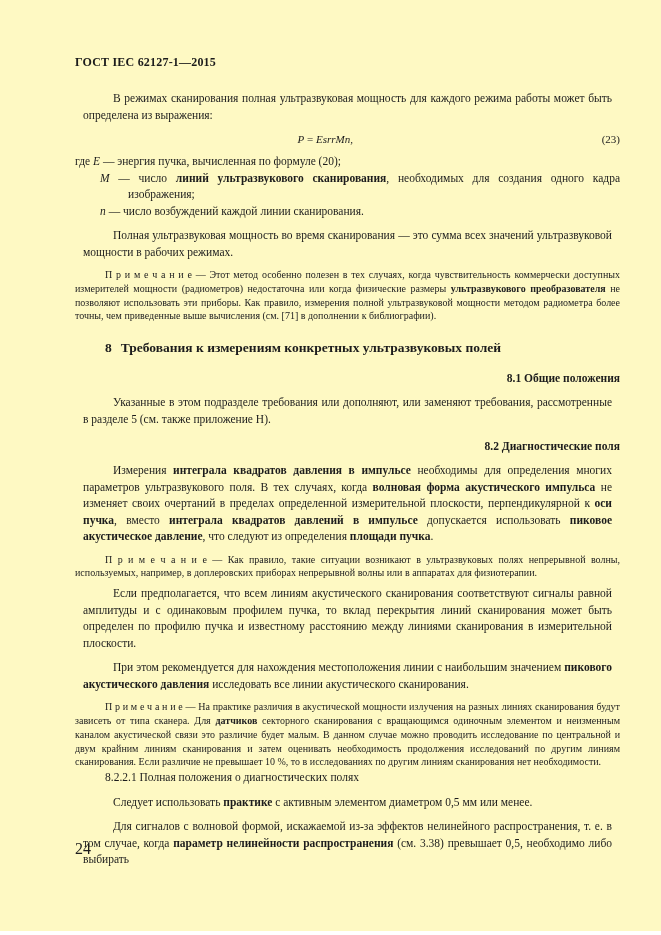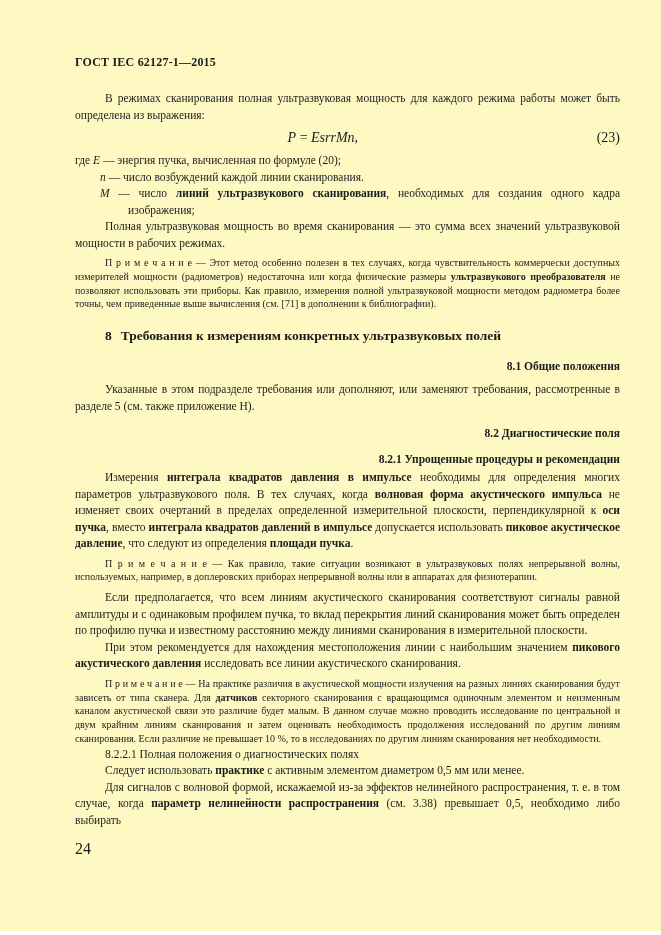--- a/index.html
+++ b/index.html
@@ -8,26 +8,26 @@
     width:661px;height:931px;
     background:#fef9c3;
     font-family:Liberation Serif, serif;
     color:#1c1c1c;
     overflow:hidden;
   }
   .content{position:absolute;left:75px;top:55px;width:545px;}
   .doc-header{font-size:12px;font-weight:700;letter-spacing:.2px;}
   .body-p{
     font-size:11.5px;line-height:16.5px;text-align:justify;
-    margin:0;text-indent:30px;
+    margin:8px;text-indent:30px;
   }
   .p-top{margin-top:20px;}
   .formula-row{
     display:flex;align-items:baseline;
-    font-size:14px;line-height:16px;margin:7px 0 6px 0;gap:26px;
+    font-size:11px;line-height:16px;margin:7px 0 6px 0;gap:26px;
   }
   .formula-expr{flex:1;text-align:center;}
   .formula-num{text-align:center;}
   .defs{font-size:11.5px;line-height:16.5px;}
   .def-lead{margin:0;}
   .def-item{margin:0 0 0 25px;padding-left:28px;text-indent:-28px;text-align:justify;}
   .note{
     font-size:10px;line-height:13.8px;text-align:justify;
     text-indent:30px;margin-top:6px;color:#222;
   }
@@ -58,39 +58,38 @@
 
     <p class="body-p p-top">В режимах сканирования полная ультразвуковая мощность для каждого режима работы может быть определена из выражения:</p>
 
     <div class="formula-row">
       <span class="formula-expr"><span class="i">P</span><span> = </span><span class="i">EsrrMn</span><span>,</span></span>
       <span class="formula-num">(23)</span>
     </div>
 
     <div class="defs">
       <div class="def-lead"><span>где </span><span class="i">E</span><span> — энергия пучка, вычисленная по формуле (20);</span></div>
+      <div class="def-item"><span class="i">M</span><span> — число </span><span class="b">линий ультразвукового сканирования</span><span>, необходимых для создания одного кадра изображения;</span></div>
       <div class="def-item"><span class="i">n</span><span> — число возбуждений каждой линии сканирования.</span></div>
-      <div class="def-item"><span class="i">M</span><span> — число </span><span class="b">линий ультразвукового сканирования</span><span>, необходимых для создания одного кадра изображения;</span></div>
     </div>
 
     <p class="body-p">Полная ультразвуковая мощность во время сканирования — это сумма всех значений ультразвуковой мощности в рабочих режимах.</p>
 
     <div class="note" style="margin-top:5px"><span>П р и м е ч а н и е — Этот метод особенно полезен в тех случаях, когда чувствительность коммерчески доступных измерителей мощности (радиометров) недостаточна или когда физические размеры </span><span class="b">ультразвукового преобразователя</span><span> не позволяют использовать эти приборы. Как правило, измерения полной ультразвуковой мощности методом радиометра более точны, чем приведенные выше вычисления (см. [71] в дополнении к библиографии).</span></div>
 
     <div class="h-main">
       <span class="h-num">8</span><span>Требования к измерениям конкретных ультразвуковых полей</span>
     </div>
 
     <div class="h-sub">8.1 Общие положения</div>
 
     <p class="body-p">Указанные в этом подразделе требования или дополняют, или заменяют требования, рассмотренные в разделе 5 (см. также приложение Н).</p>
 
     <div class="h-sub">8.2 Диагностические поля</div>
 
-    <div class="h-sub h-sub-tight">8.2.1 Упрощенные процедуры и рекомендации</div>
 
 
     <p class="body-p"><span>Измерения </span><span class="b">интеграла квадратов давления в импульсе</span><span> необходимы для определения многих параметров ультразвукового поля. В тех случаях, когда </span><span class="b">волновая форма акустического импульса</span><span> не изменяет своих очертаний в пределах определенной измерительной плоскости, перпендикулярной к </span><span class="b">оси пучка</span><span>, вместо </span><span class="b">интеграла квадратов давлений в импульсе</span><span> допускается использовать </span><span class="b">пиковое акустическое давление</span><span>, что следуют из определения </span><span class="b">площади пучка</span><span>.</span></p>
 
     <div class="note" style="margin-top:5px"><span>П р и м е ч а н и е — Как правило, такие ситуации возникают в ультразвуковых полях непрерывной волны, используемых, например, в доплеровских приборах непрерывной волны или в аппаратах для физиотерапии.</span></div>
 
     <p class="body-p" style="margin-top:5px">Если предполагается, что всем линиям акустического сканирования соответствуют сигналы равной амплитуды и с одинаковым профилем пучка, то вклад перекрытия линий сканирования может быть определен по профилю пучка и известному расстоянию между линиями сканирования в измерительной плоскости.</p>
 
     <p class="body-p"><span>При этом рекомендуется для нахождения местоположения линии с наибольшим значением </span><span class="b">пикового акустического давления</span><span> исследовать все линии акустического сканирования.</span></p>
 

